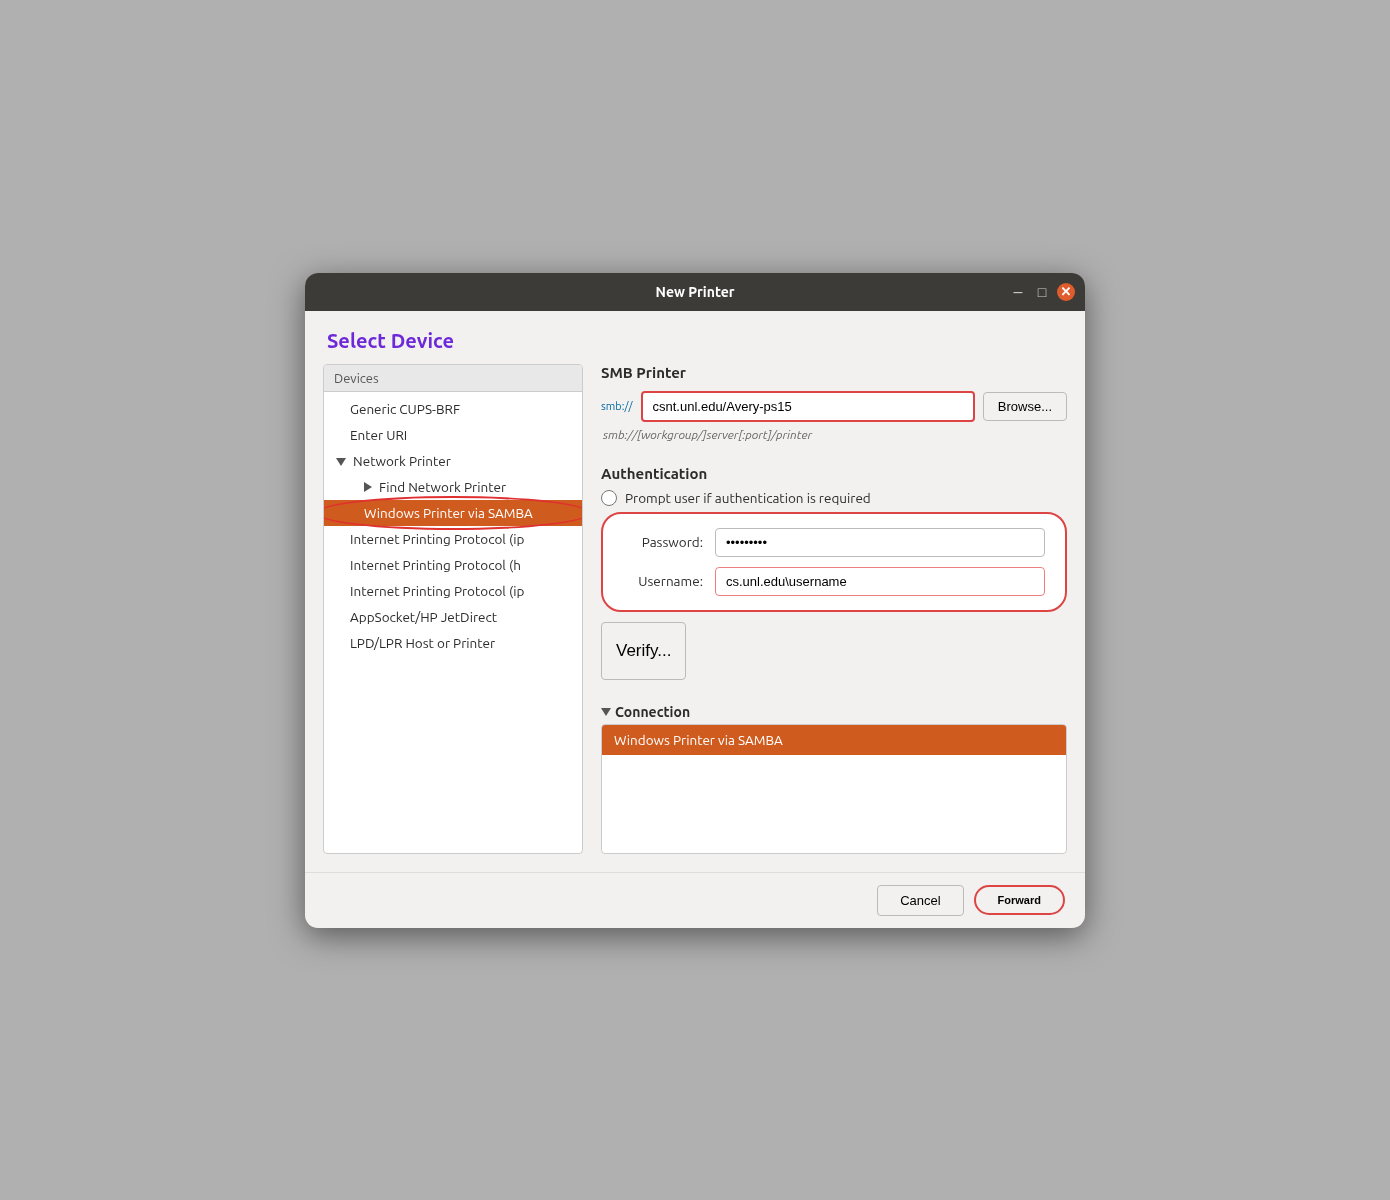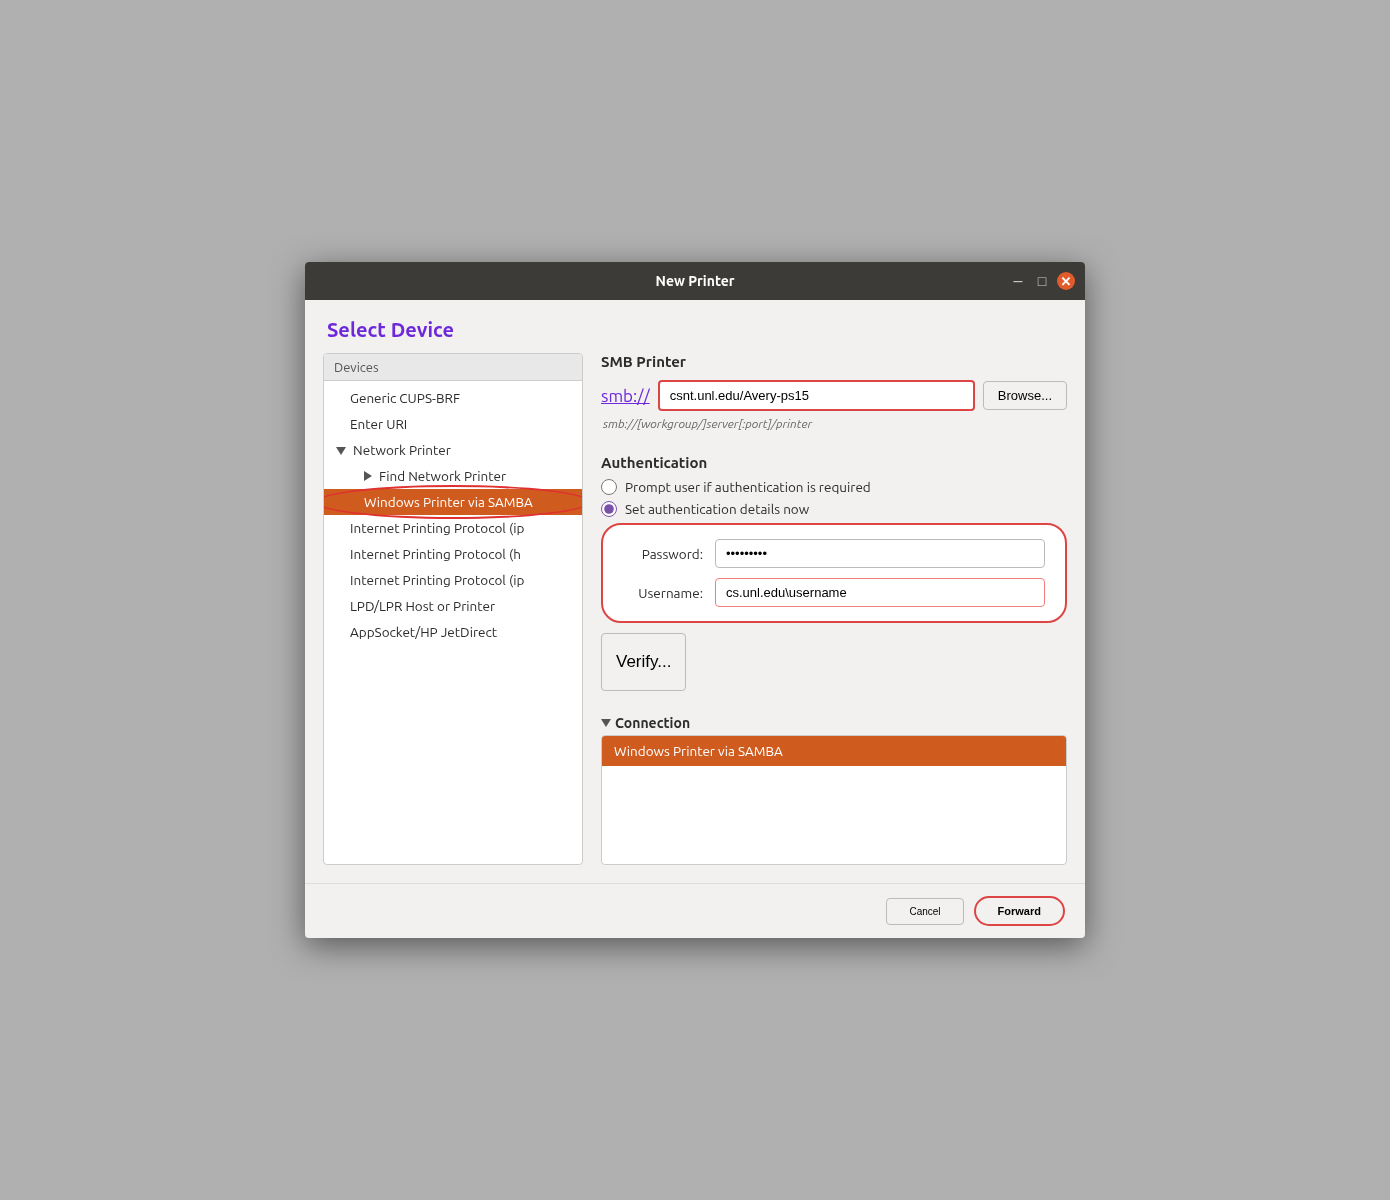--- a/index.html
+++ b/index.html
@@ -11,21 +11,21 @@
       align-items: center;
       min-height: 1200px;
       width: 1390px;
       font-family: 'Ubuntu', 'Segoe UI', sans-serif;
       font-size: 14px;
     }
 
     .window {
       width: 780px;
       background: #f2f1f0;
-      border-radius: 4px;
+      border-radius: 13px;
       box-shadow: 0 8px 32px rgba(0,0,0,0.5);
       overflow: hidden;
     }
 
     .titlebar {
       background: #3c3b37;
       color: #fff;
       display: flex;
       align-items: center;
       justify-content: center;
@@ -142,24 +142,23 @@
     }
 
     .smb-row {
       display: flex;
       align-items: center;
       gap: 8px;
       margin-bottom: 6px;
     }
 
     .smb-prefix {
-      font-size: 17px;
-      color: #6d28d9;
+      font-size: 11px;
+      color: #0369a1;
       white-space: nowrap;
-      text-decoration: underline;
     }
 
     .smb-input {
       flex: 1;
       padding: 6px 10px;
       border: 2px solid #d44;
       border-radius: 4px;
       font-size: 13px;
       background: #fff;
       outline: none;
@@ -301,21 +300,21 @@
       padding: 12px 20px;
       gap: 10px;
       border-top: 1px solid #ddd;
     }
 
     .bottom-btn {
       padding: 7px 22px;
       border: 1px solid #bbb;
       border-radius: 4px;
       background: #f2f1f0;
-      font-size: 10px;
+      font-size: 13px;
       cursor: pointer;
     }
 
     .forward-btn {
       padding: 7px 22px;
       border: 2px solid #d44;
       border-radius: 20px;
       background: #f2f1f0;
       font-size: 11px;
       cursor: pointer;
@@ -415,24 +414,24 @@
           <li class="indent-1">
             <span>Internet Printing Protocol (ip</span>
           </li>
           <li class="indent-1">
             <span>Internet Printing Protocol (h</span>
           </li>
           <li class="indent-1">
             <span>Internet Printing Protocol (ip</span>
           </li>
           <li class="indent-1">
+            <span>AppSocket/HP JetDirect</span>
+          </li>
+          <li class="indent-1">
             <span>LPD/LPR Host or Printer</span>
-          </li>
-          <li class="indent-1">
-            <span>AppSocket/HP JetDirect</span>
           </li>
 
         </ul>
       </div>
 
       <div class="right-panel">
 
         <div class="section-title">SMB Printer</div>
 
         <div class="smb-row">
@@ -444,24 +443,20 @@
         <div class="smb-hint">smb://[workgroup/]server[:port]/printer</div>
 
         <div class="auth-section">
           <div class="auth-title">Authentication</div>
 
           <div class="radio-row">
             <input type="radio" class="radio-input" name="auth" style="">
             <label class="radio-label">Prompt user if authentication is required</label>
           </div>
 
-          <div class="radio-row">
-            <input type="radio" class="radio-input" name="auth" checked="" style="">
-            <label class="radio-label">Set authentication details now</label>
-          </div>
 
           <div class="auth-fields">
             <div class="field-row">
               <label class="field-label">Password:</label>
               <input type="password" class="field-input" value="password1" style="">
             </div>
             <div class="field-row">
               <label class="field-label">Username:</label>
               <input type="text" class="field-input focus-pink" value="cs.unl.edu\username" style="">
             </div>

